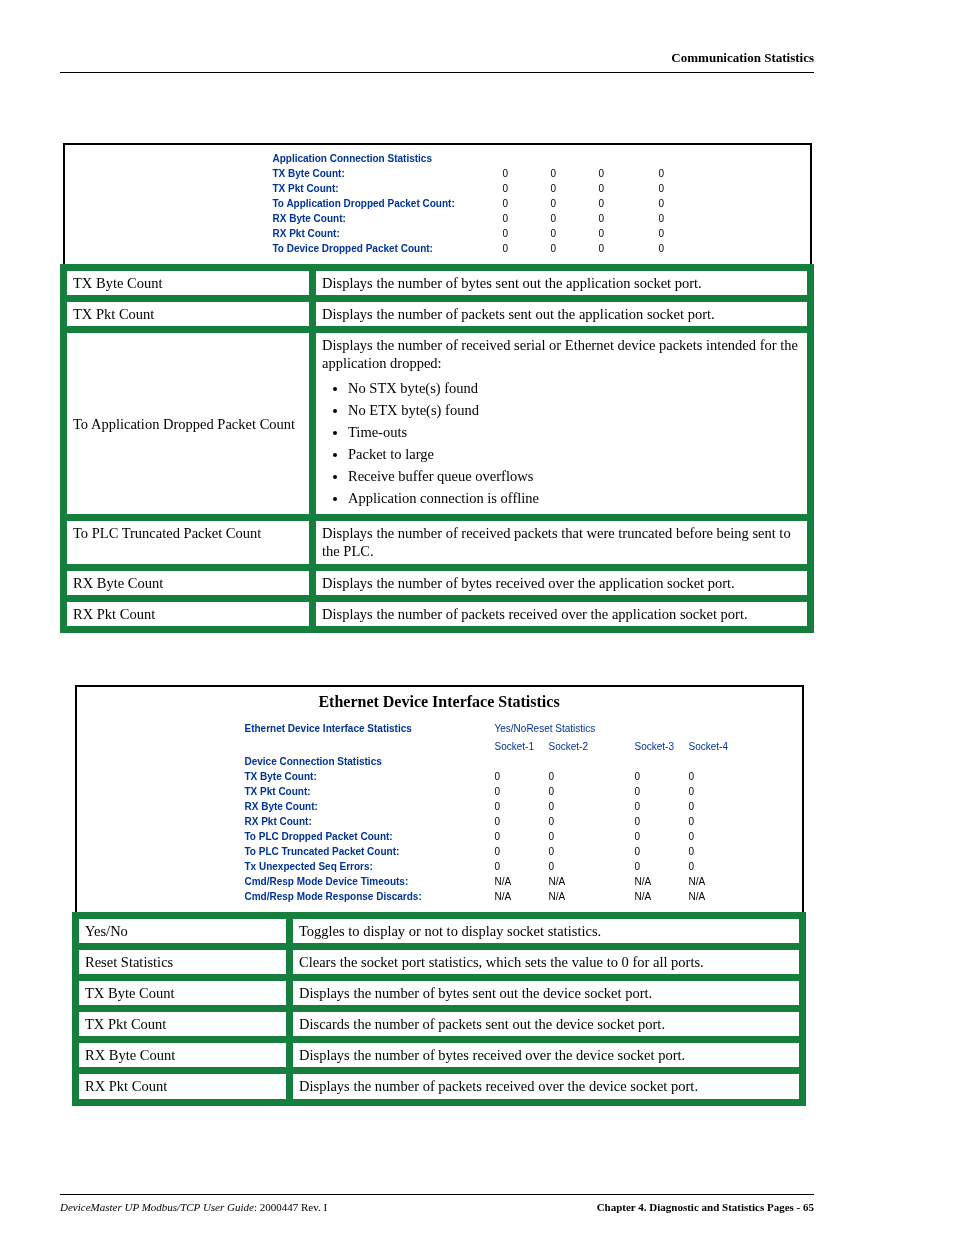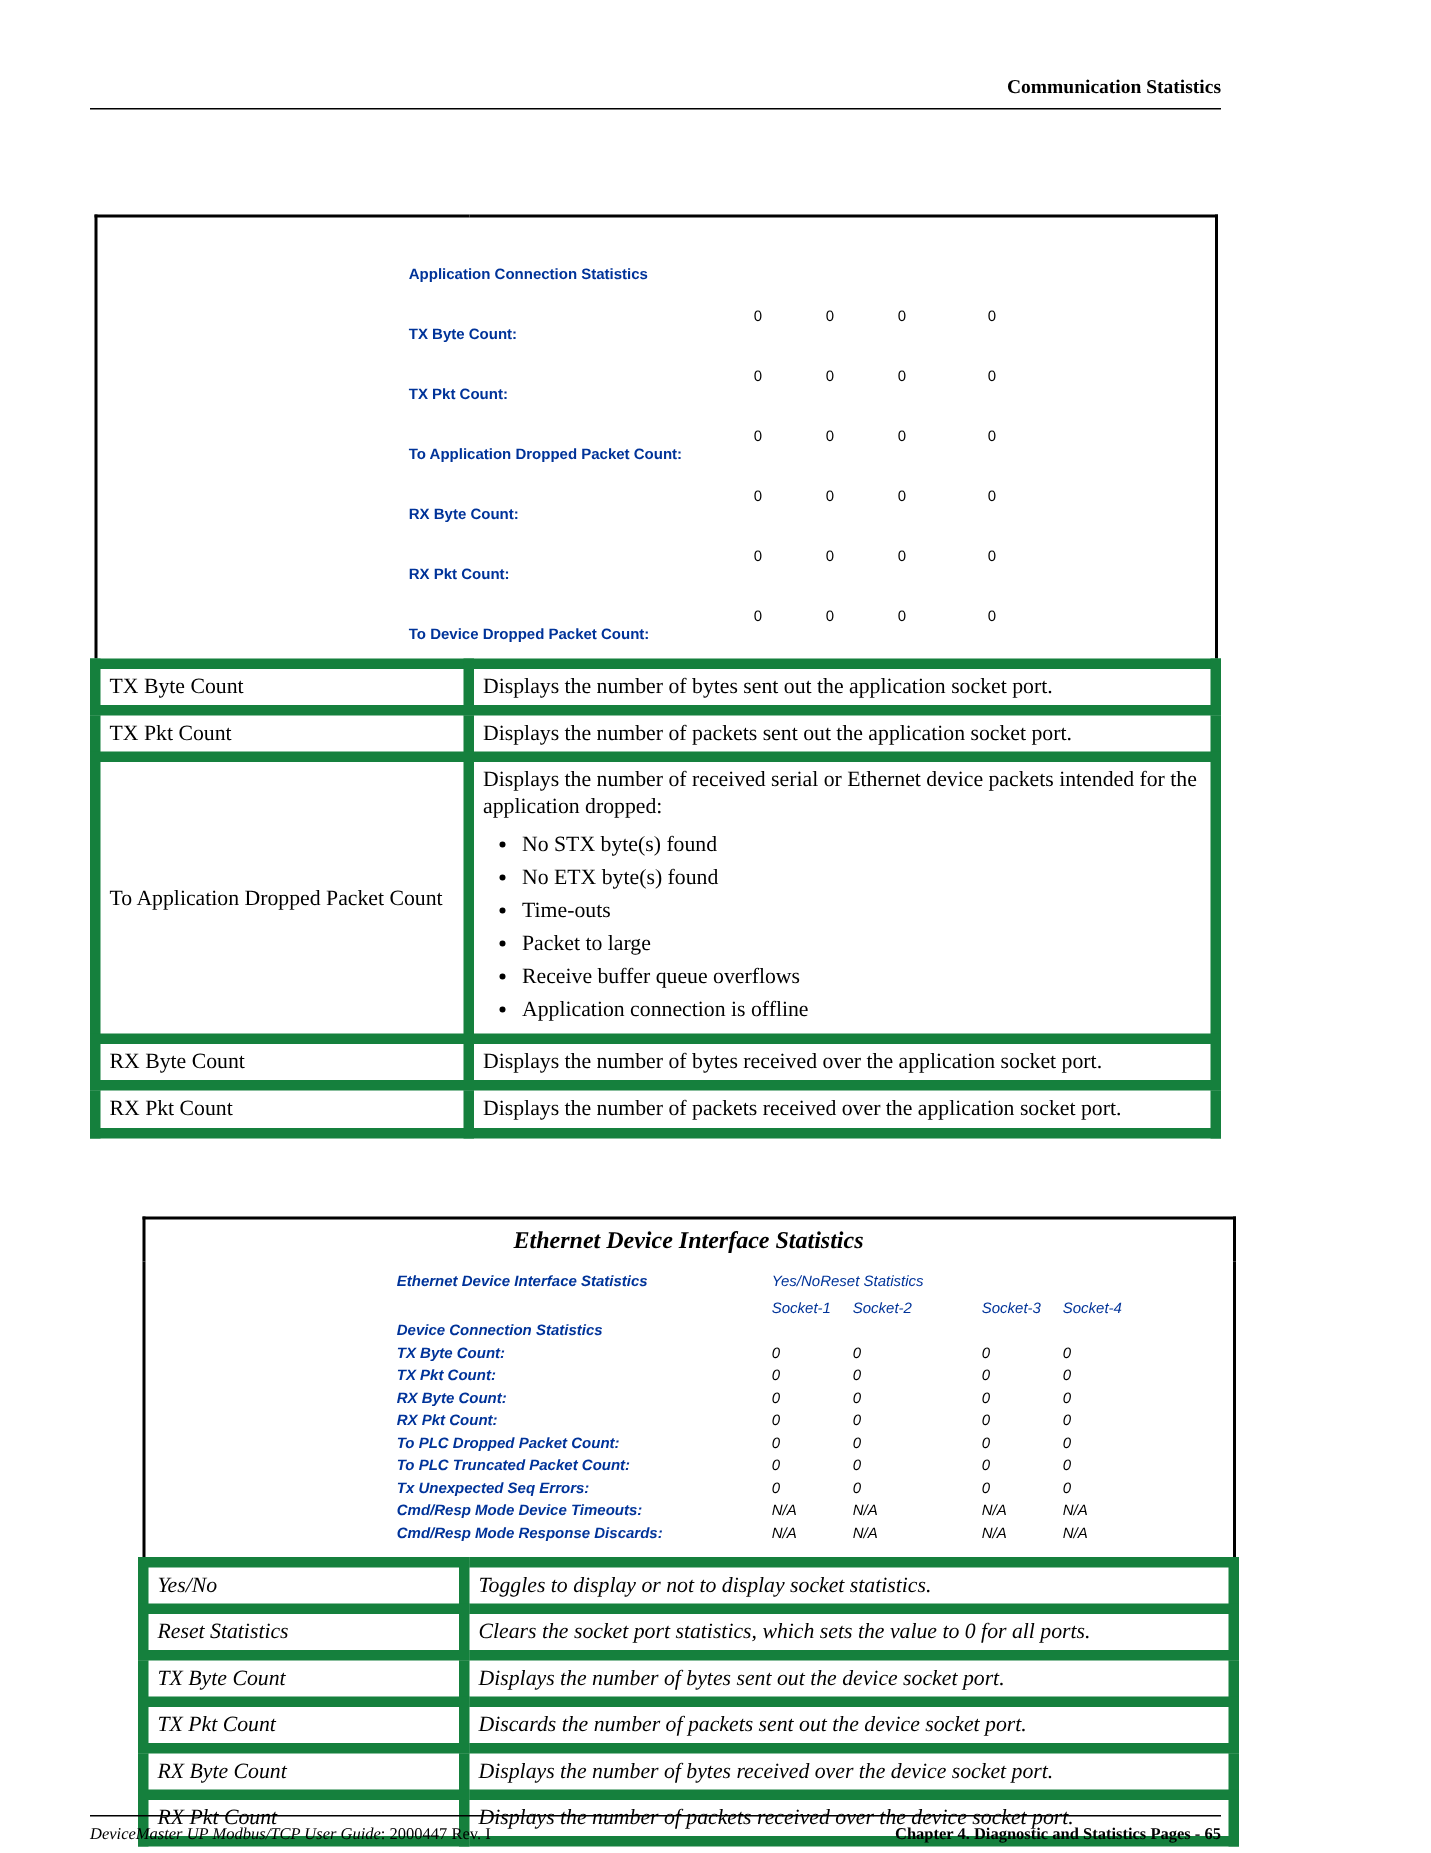--- a/index.html
+++ b/index.html
@@ -79,21 +79,20 @@
     margin-left: 208px;
   }
   .ss-row {
     display: flex;
     align-items: center;
     line-height: 15px;
   }
   .ss-label {
     width: 230px;
     font-weight: bold;
-    margin-top: 25px;
   }
   .ss-label-w {
     width: 250px;
     font-weight: bold;
   }
   .ss-v { width: 48px; text-align: left; color:#000; font-weight:normal; }
   .ss-head { font-weight: bold; }
   .ss2 {
     font-family: Verdana, Geneva, sans-serif;
     font-size: 10px;
@@ -195,33 +194,37 @@
           <li>No STX byte(s) found</li>
           <li>No ETX byte(s) found</li>
           <li>Time-outs</li>
           <li>Packet to large</li>
           <li>Receive buffer queue overflows</li>
           <li>Application connection is offline</li>
         </ul>
       </td>
     </tr>
     <tr>
+          <td class="label-col">To PLC Truncated Packet Count</td>
+          <td>Displays the number of received packets that were truncated before being sent to the PLC.</td>
+        </tr>
+    <tr>
           <td class="label-col">RX Byte Count</td>
           <td>Displays the number of bytes received over the application socket port.</td>
         </tr>
     <tr>
           <td class="label-col">RX Pkt Count</td>
           <td>Displays the number of packets received over the application socket port.</td>
         </tr>
   </tbody>
     </table>
 
   <div class="spacer"></div>
 
-  <table class="main-table" style="margin-left:32px; width:calc(100% - 20px);font-style:italic;">
+  <table class="main-table" style="margin-left:12px; width:calc(100% - 20px);">
     <tbody>
         <tr>
           <th class="title-cell" colspan="2">Ethernet Device Interface Statistics</th>
         </tr>
     <tr>
       <td colspan="2" class="image-row" style="border-bottom:1px solid #000;">
         <div class="ss2">
           <div class="ss-row" style="align-items:center; margin-bottom:3px;">
             <span class="ss-label-w ss-head">Ethernet Device Interface Statistics</span>
             <span class="btn">Yes/No</span>

